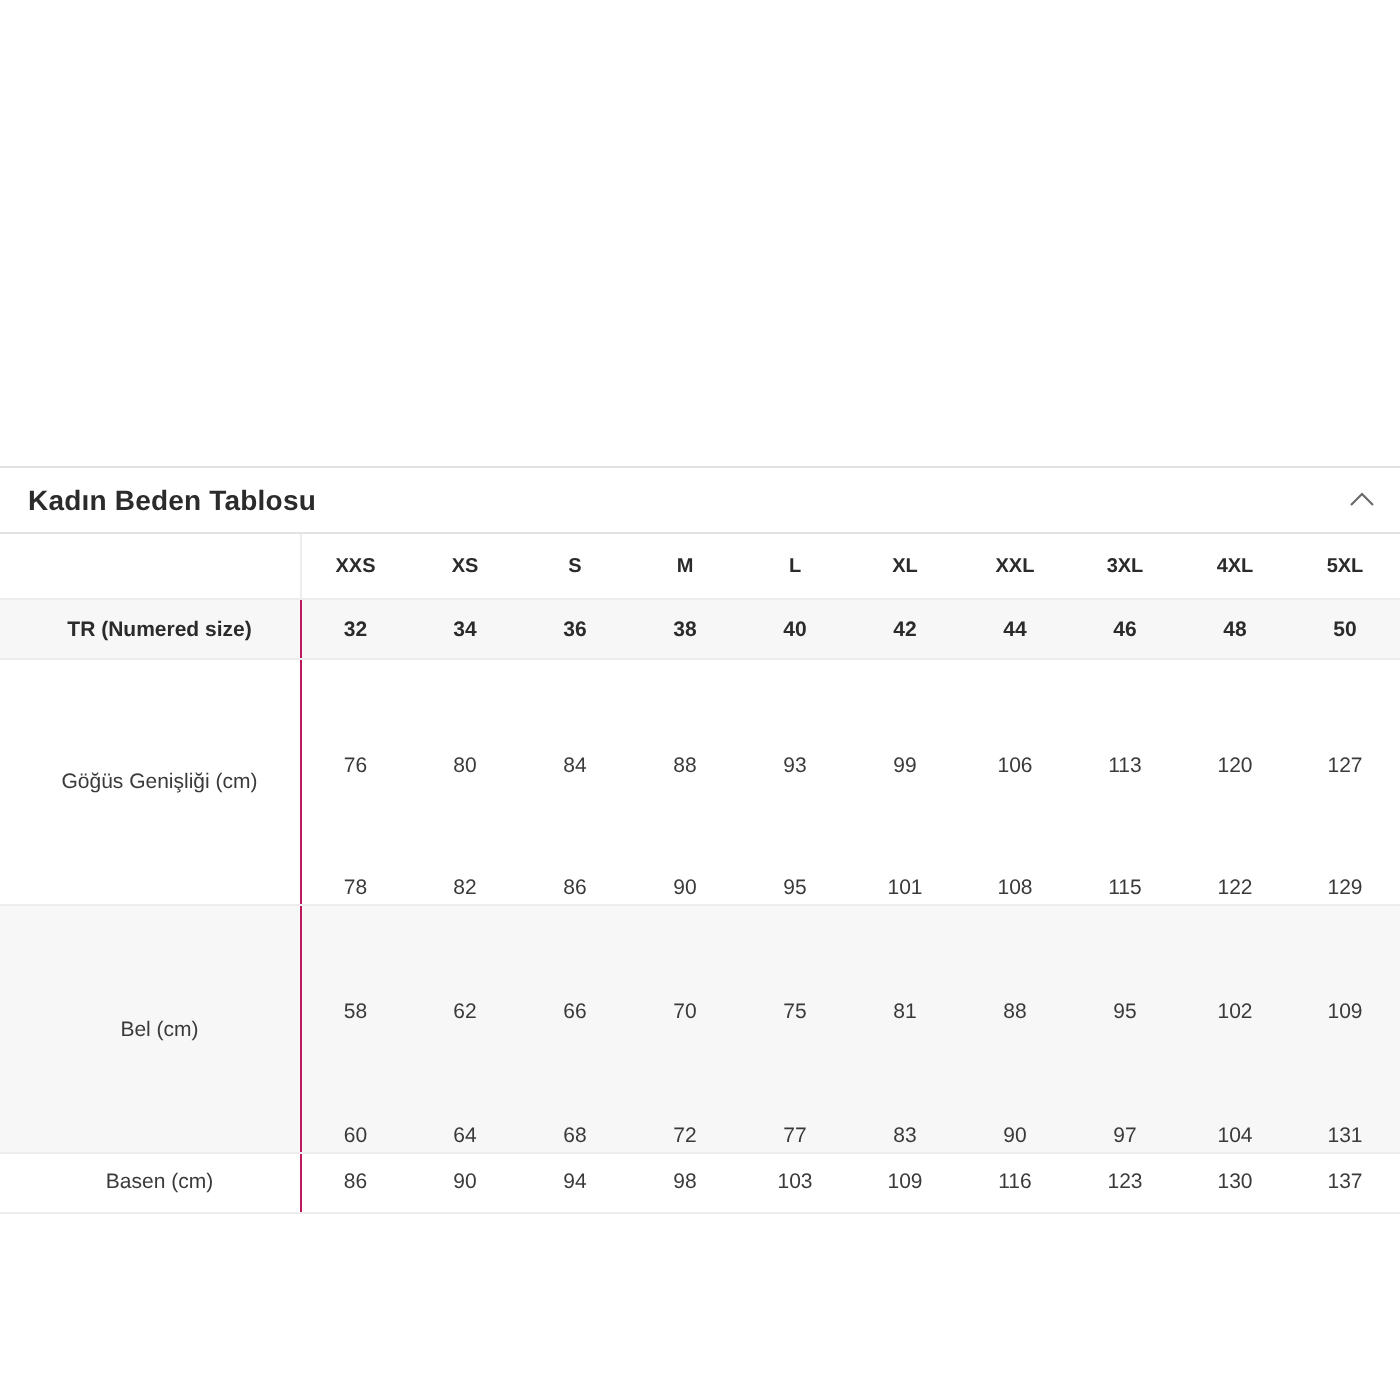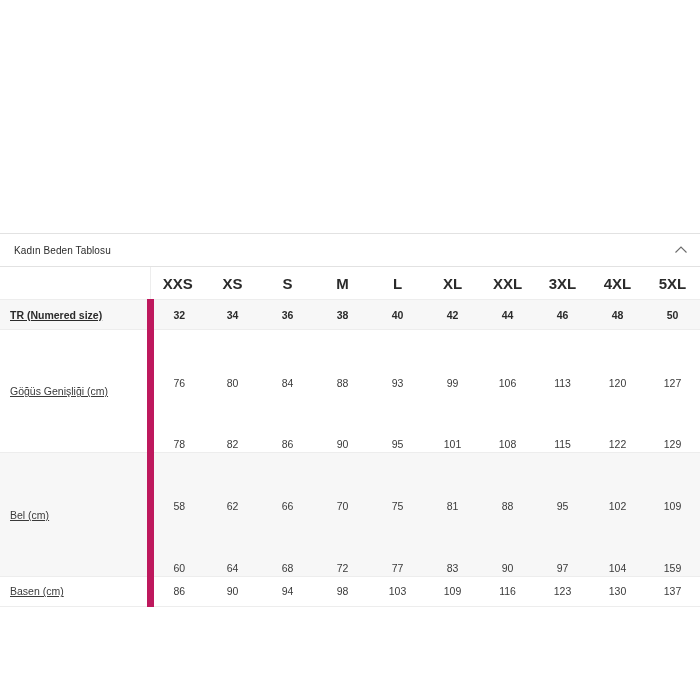--- a/index.html
+++ b/index.html
@@ -31,22 +31,22 @@
     height: 34px;
     border-top: 1px solid #e2e2e2;
     border-bottom: 1px solid #e2e2e2;
     background: #ffffff;
     display: flex;
     align-items: center;
     padding: 0 14px;
     box-sizing: border-box;
   }
   .panel-title {
-    font-size: 10px;
-    font-weight: normal;
+    font-size: 14px;
+    font-weight: bold;
     color: #2b2b2b;
     letter-spacing: 0.1px;
   }
   .chevron-up {
     position: absolute;
     right: 12px;
     top: 50%;
     transform: translateY(-50%);
     width: 14px;
     height: 14px;
@@ -63,41 +63,40 @@
     margin: 0;
   }
   .col-label {
     width: 150px;
   }
   .hdr-row td {
     height: 32px;
     vertical-align: middle;
     text-align: center;
     font-weight: bold;
-    font-size: 15px;
+    font-size: 10px;
     color: #2b2b2b;
     border-bottom: 1px solid #ededed;
     background: #ffffff;
   }
   .hdr-row td.col-label {
     border-right: 1px solid #ededed;
     background: #ffffff;
   }
   .row td {
     vertical-align: middle;
     text-align: center;
     color: #3a3a3a;
     border-bottom: 1px solid #ededed;
   }
   .row td.col-label {
-    text-align: left;
+    text-align: center;
     padding-left: 10px;
     color: #3a3a3a;
-    border-right: 7px solid #be185d;
-    text-decoration: underline;
+    border-right: 1px solid #be185d;
   }
   .row.shade td {
     background: #f7f7f7;
   }
   .row.plain td {
     background: #ffffff;
   }
   .row.bold td {
     font-weight: bold;
     color: #2b2b2b;
@@ -243,21 +242,21 @@
           <td class="dual">
             <span>95</span>
             <span>97</span>
           </td>
           <td class="dual">
             <span>102</span>
             <span>104</span>
           </td>
           <td class="dual">
             <span>109</span>
-            <span>159</span>
+            <span>131</span>
           </td>
         </tr>
 
         <tr class="row plain h-single">
           <td class="col-label">Basen (cm)</td>
           <td>86</td>
           <td>90</td>
           <td>94</td>
           <td>98</td>
           <td>103</td>

